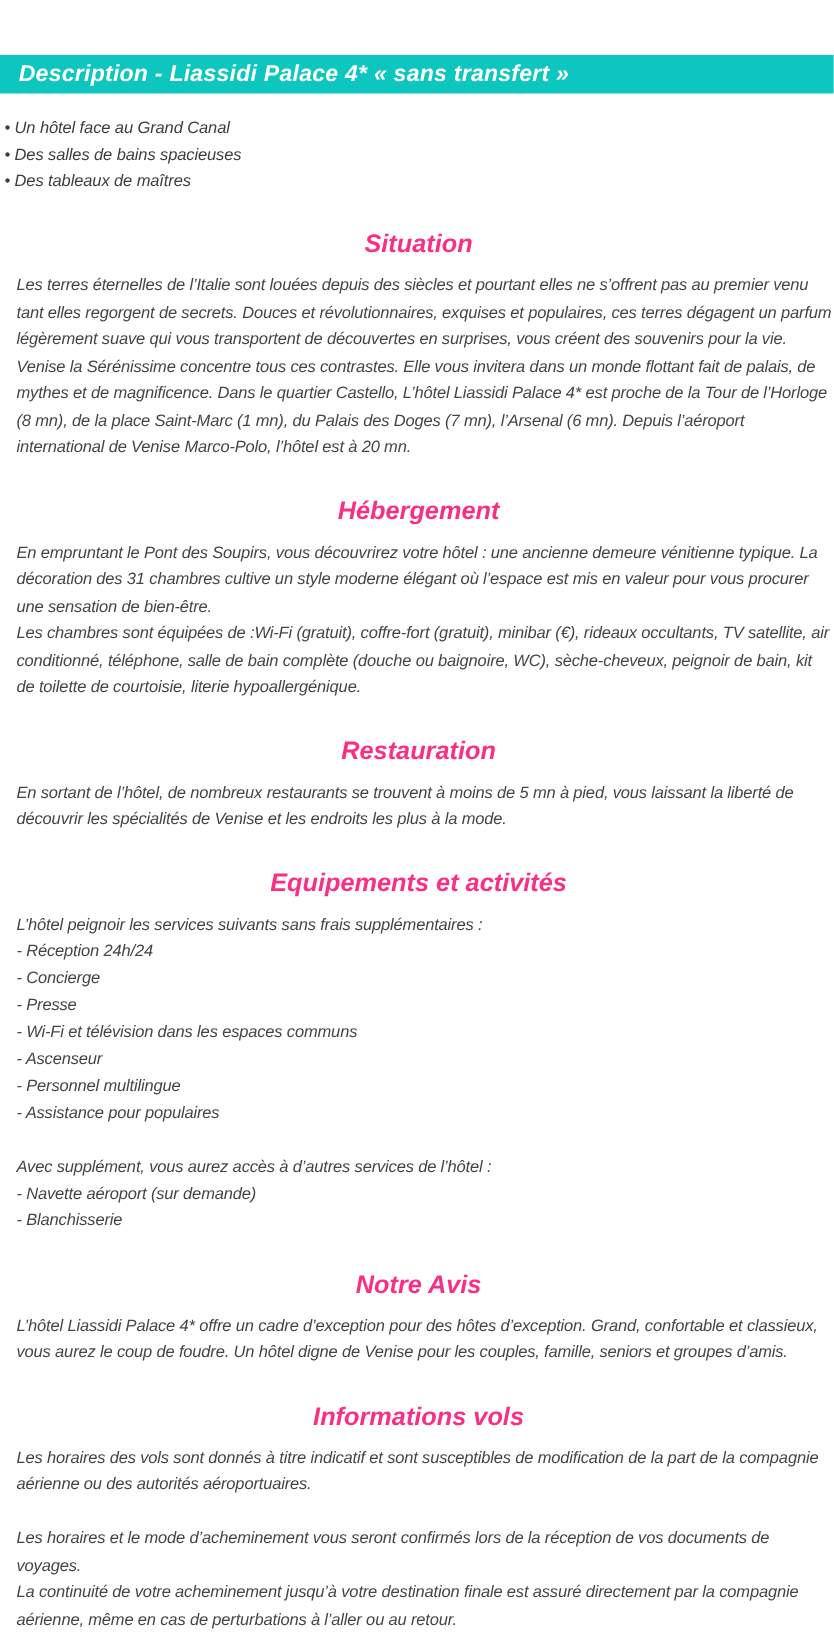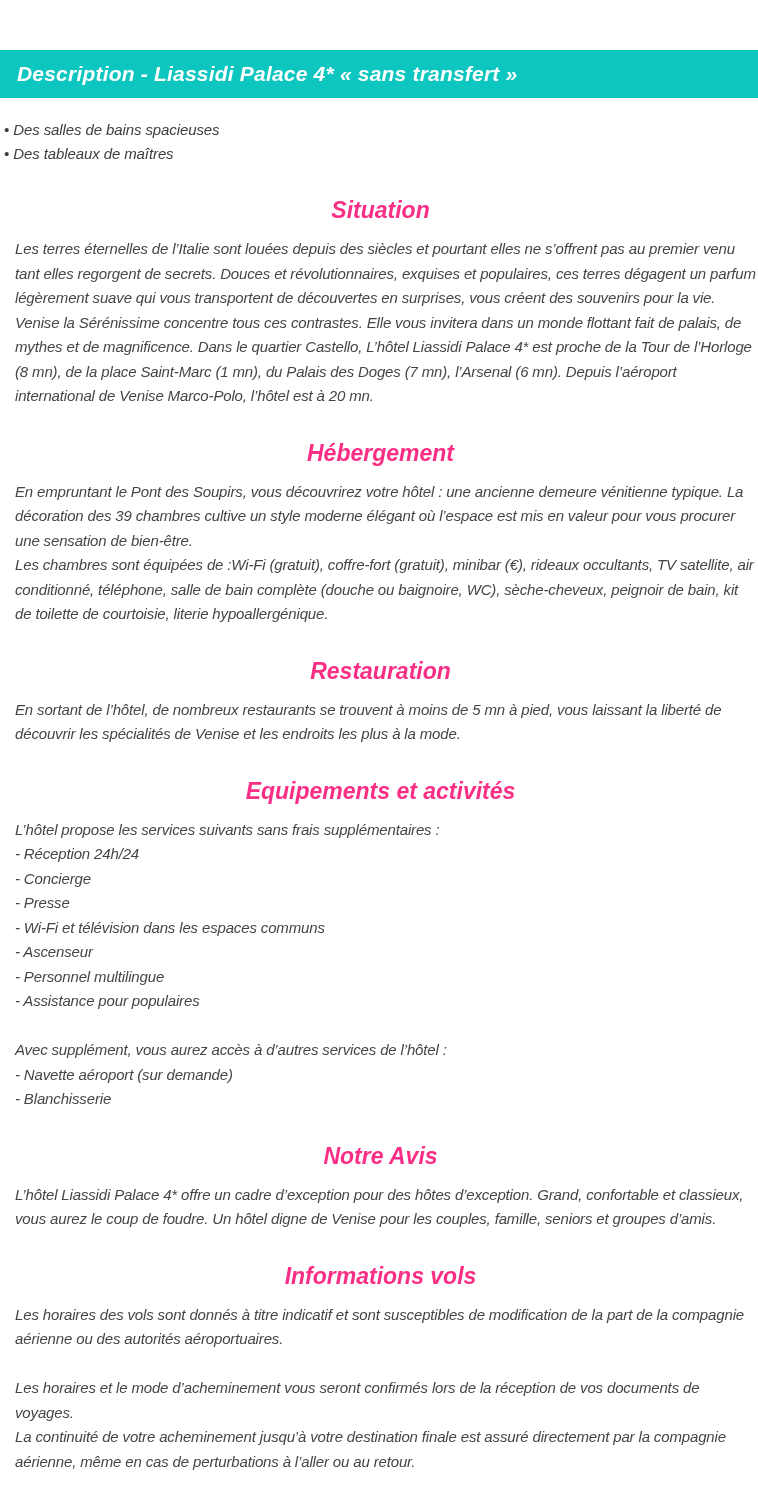--- a/index.html
+++ b/index.html
@@ -13,21 +13,21 @@
     font-family: "Liberation Sans", sans-serif;
     font-style: italic;
     color: #454545;
     overflow-x: hidden;
   }
   .page { width: 758px; }
 
   
   .banner {
     margin-top: 50px;
-    height: 48px;
+    height: 35px;
     background: var(--banner-color, #0cc6bf);
     display: flex;
     align-items: center;
     padding-left: 17px;
     box-sizing: border-box;
   }
   .banner h1 {
     margin: 0;
     color: #ffffff;
     font-size: 21px;
@@ -75,41 +75,42 @@
 </style>
 </head>
 <body>
 
 <div class="page">
   <header class="banner">
     <h1>Description - Liassidi Palace 4* « sans transfert »</h1>
   </header>
 
   <ul class="highlights">
+      <li>Un hôtel face au Grand Canal</li>
       <li>Des salles de bains spacieuses</li>
       <li>Des tableaux de maîtres</li>
     </ul>
 
   <main>
       <section>
         <h2>Situation</h2>
         <p class="line">Les terres éternelles de l’Italie sont louées depuis des siècles et pourtant elles ne s’offrent pas au premier venu tant elles regorgent de secrets. Douces et révolutionnaires, exquises et populaires, ces terres dégagent un parfum légèrement suave qui vous transportent de découvertes en surprises, vous créent des souvenirs pour la vie. Venise la Sérénissime concentre tous ces contrastes. Elle vous invitera dans un monde flottant fait de palais, de mythes et de magnificence. Dans le quartier Castello, L’hôtel Liassidi Palace 4* est proche de la Tour de l’Horloge (8 mn), de la place Saint-Marc (1 mn), du Palais des Doges (7 mn), l’Arsenal (6 mn). Depuis l’aéroport international de Venise Marco-Polo, l’hôtel est à 20 mn.</p>
       </section>
       <section>
         <h2>Hébergement</h2>
-        <p class="line">En empruntant le Pont des Soupirs, vous découvrirez votre hôtel : une ancienne demeure vénitienne typique. La décoration des 39 chambres cultive un style moderne élégant où l’espace est mis en valeur pour vous procurer une sensation de bien-être.</p>
+        <p class="line">En empruntant le Pont des Soupirs, vous découvrirez votre hôtel : une ancienne demeure vénitienne typique. La décoration des 31 chambres cultive un style moderne élégant où l’espace est mis en valeur pour vous procurer une sensation de bien-être.</p>
         <p class="line">Les chambres sont équipées de :Wi-Fi (gratuit), coffre-fort (gratuit), minibar (€), rideaux occultants, TV satellite, air conditionné, téléphone, salle de bain complète (douche ou baignoire, WC), sèche-cheveux, peignoir de bain, kit de toilette de courtoisie, literie hypoallergénique.</p>
       </section>
       <section>
         <h2>Restauration</h2>
         <p class="line">En sortant de l’hôtel, de nombreux restaurants se trouvent à moins de 5 mn à pied, vous laissant la liberté de découvrir les spécialités de Venise et les endroits les plus à la mode.</p>
       </section>
       <section>
         <h2>Equipements et activités</h2>
-        <p class="line">L’hôtel propose les services suivants sans frais supplémentaires :</p>
+        <p class="line">L’hôtel peignoir les services suivants sans frais supplémentaires :</p>
         <p class="line">- Réception 24h/24</p>
         <p class="line">- Concierge</p>
         <p class="line">- Presse</p>
         <p class="line">- Wi-Fi et télévision dans les espaces communs</p>
         <p class="line">- Ascenseur</p>
         <p class="line">- Personnel multilingue</p>
         <p class="line">- Assistance pour populaires</p>
         <p class="line"></p>
         <p class="line">Avec supplément, vous aurez accès à d’autres services de l’hôtel :</p>
         <p class="line">- Navette aéroport (sur demande)</p>

